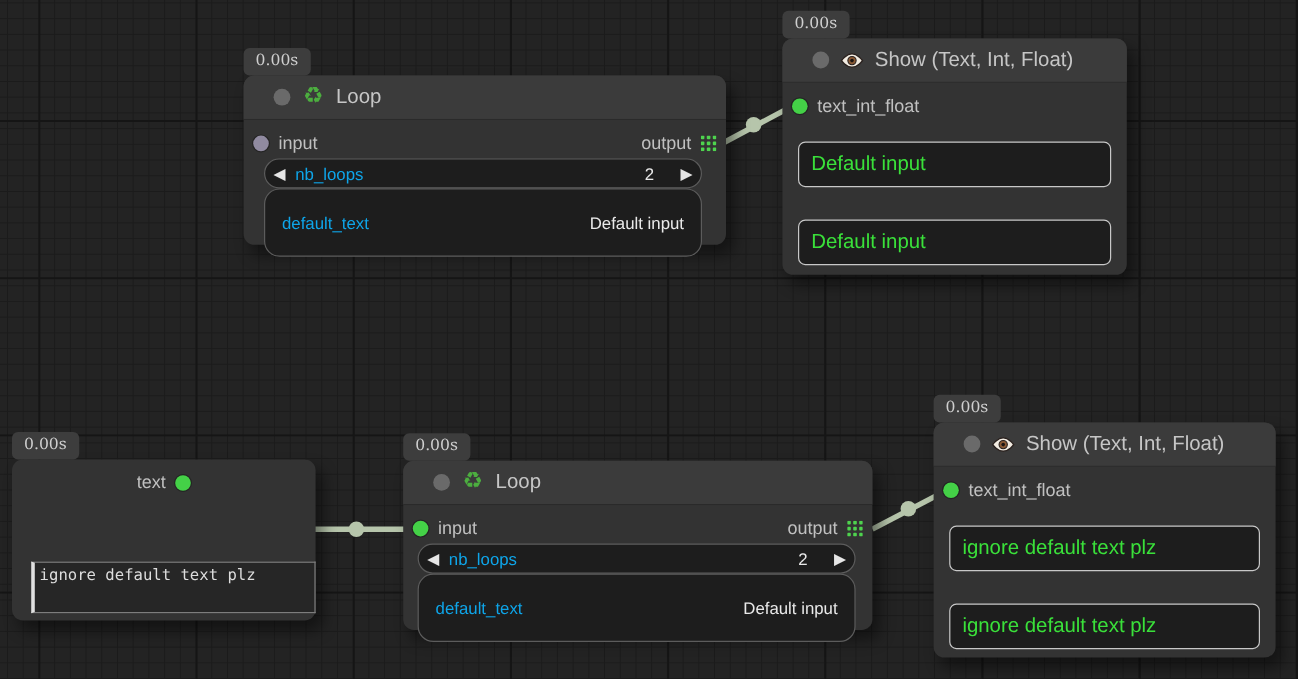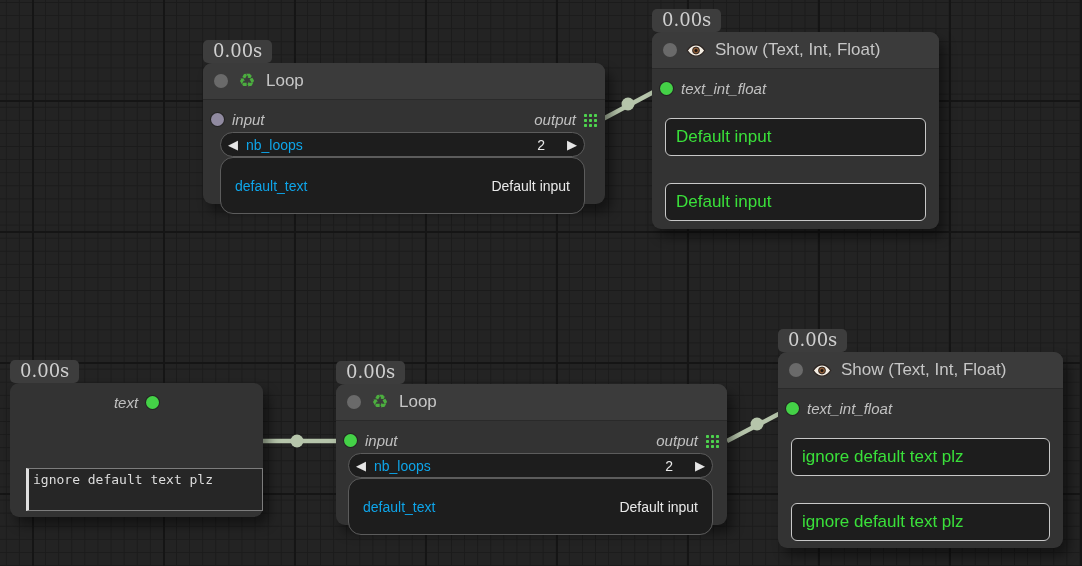--- a/index.html
+++ b/index.html
@@ -19,39 +19,39 @@
   .links line{stroke:#b6c5ab;stroke-width:4.5;}
   .links circle{fill:#b6c5ab;}
 
   .node{
     position:absolute;z-index:2;background:#333333;border-radius:9px;
     box-shadow:6px 8px 12px rgba(0,0,0,.45);
   }
   .badge{
     position:absolute;top:-23px;left:0;height:16px;padding:3px 10px 4px;
     background:#3d3d3d;border-radius:5px;color:#cfcfcf;
-    font-family:"DejaVu Serif","Liberation Serif",serif;font-size:18px;line-height:16px;
+    font-family:"DejaVu Serif","Liberation Serif",serif;font-size:13px;line-height:16px;
   }
   .title{
     height:36px;background:#3b3b3b;border-radius:9px 9px 0 0;
     border-bottom:1px solid #2a2a2a;display:flex;align-items:center;
-    padding-left:11px;gap:9px;
+    padding-left:25px;gap:9px;
   }
   .cdot{width:14px;height:14px;border-radius:50%;background:#6a6a6a;flex:none;}
   .title-text{font-size:17px;color:#c6c6c6;white-space:nowrap;}
   .nicon{width:20px;height:20px;flex:none;display:flex;align-items:center;justify-content:center;}
   .recycle-glyph{font-size:19px;color:#4cae3f;line-height:20px;}
 
   .io-row{display:flex;align-items:center;justify-content:space-between;
     height:26px;margin-top:6px;padding:0 8px;}
   .io{display:flex;align-items:center;gap:8px;}
   .port{width:13px;height:13px;border-radius:50%;flex:none;box-shadow:0 0 0 1px #242424;}
   .port.connected{background:#44d147;}
   .port.unconnected{background:#908aa0;}
-  .io-label{font-size:15px;color:#c0c0c0;white-space:nowrap;font-style:italic;}
+  .io-label{font-size:15px;color:#c0c0c0;white-space:nowrap;}
 
   .gridicon{width:13px;height:13px;flex:none;display:block;}
 
   .pill{
     height:23px;background:#1d1d1d;border:1px solid #5c5c5c;border-radius:13px;
     display:flex;align-items:center;font-size:14px;
   }
   .node.loop .pill{margin:0 20px 0 17px;}
   #node-loop-bottom .pill{margin:0 14px 0 12px;}
   .pill.num{margin-top:7px;padding:0 7px;gap:8px;}

